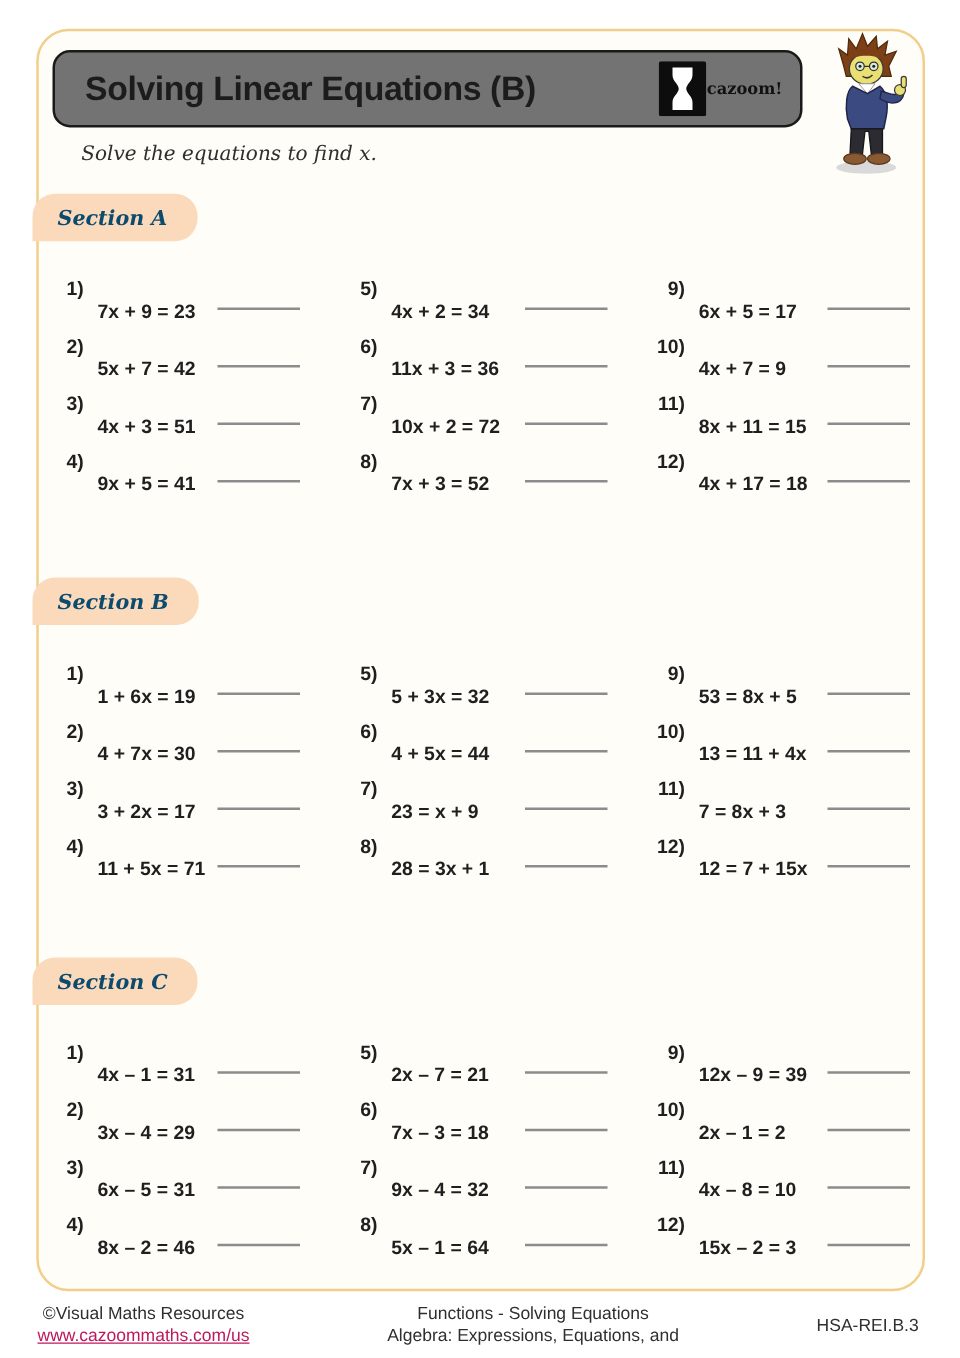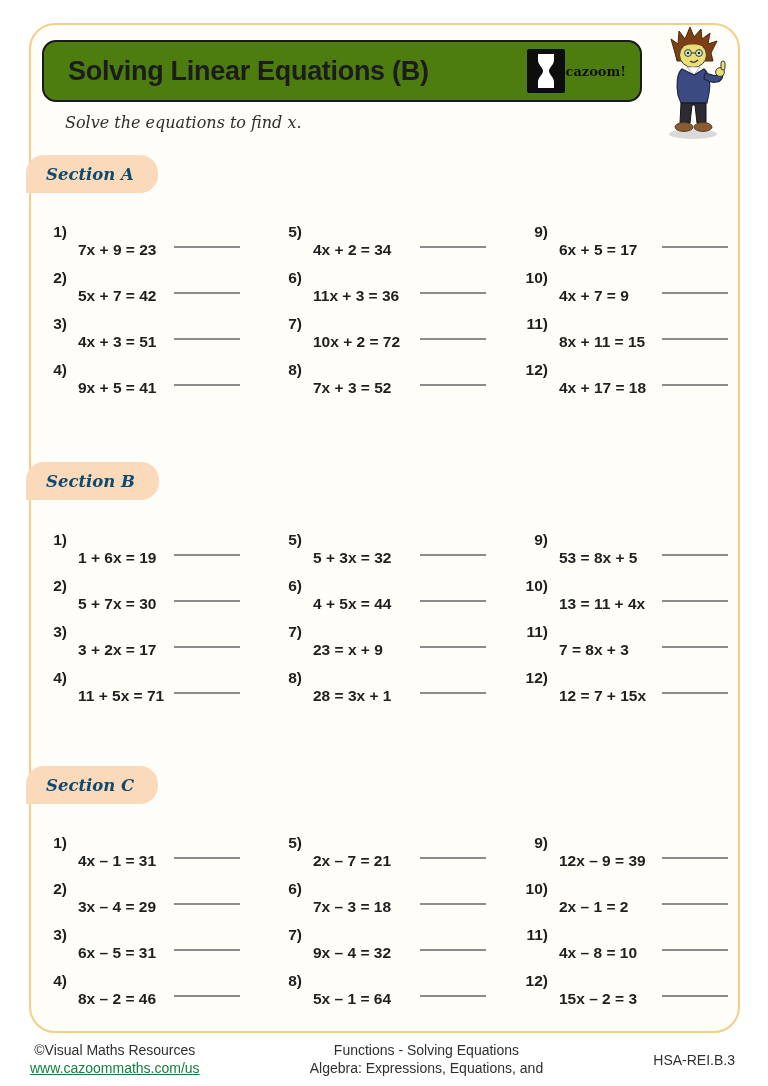--- a/index.html
+++ b/index.html
@@ -7,21 +7,21 @@
     width:768px;height:1086px;position:relative;background:#ffffff;
     font-family:"Liberation Sans",sans-serif;color:#222;overflow:hidden;
   }
   .page{
     position:absolute;left:29px;top:23px;width:711px;height:1010px;
     border:2px solid #f1cf8a;border-radius:26px;background:#fffdf8;box-sizing:border-box;
   }
   
   .title-box{
     position:absolute;left:11px;top:15px;width:600px;height:62px;
-    background:#4d7c0f;border:2px solid #1a1a1a;border-radius:14px;box-sizing:border-box;
+    background:#737373;border:2px solid #1a1a1a;border-radius:14px;box-sizing:border-box;
     display:flex;align-items:center;justify-content:space-between;padding:0 14px 0 24px;
   }
   .title-text{
     font-size:27px;font-weight:800;letter-spacing:-0.3px;color:#1c1c1c;white-space:nowrap;
   }
   .logo{display:flex;flex-direction:row;align-items:center;line-height:1;}
   .logo-glyph{display:block;}
   .logo-word{font-family:"DejaVu Serif",serif;font-weight:700;font-size:13px;color:#111;margin-top:1px;}
   .mascot{position:absolute;left:626px;top:0px;width:74px;height:116px;z-index:3;}
   .instruction{
@@ -53,21 +53,21 @@
   #grid-a{top:184px;} #label-a{top:130px;}
   #grid-b{top:492px;} #label-b{top:437px;}
   #grid-c{top:795px;} #label-c{top:741px;}
   
   .footer{
     position:absolute;left:30px;right:33px;top:1042px;
     display:flex;align-items:flex-start;justify-content:space-between;
     font-size:14px;color:#2f2f2f;
   }
   .footer-left{line-height:1.25;text-align:center;}
-  .footer-link{color:#15803d;text-decoration:underline;margin-top:28px;}
+  .footer-link{color:#be185d;text-decoration:underline;margin-top:28px;}
   .footer-center{text-align:center;line-height:1.25;}
   .footer-right{margin-top:10px;white-space:nowrap;}
 </style>
 </head>
 <body>
 
 <div class="page">
 
   <div class="title-box">
     <span class="title-text">Solving Linear Equations (B)</span>
@@ -181,21 +181,21 @@
   <div class="section-label" id="label-b">Section B</div>
   <div class="section-grid" id="grid-b">
   <div class="eq-cell">
     <span class="eq-num">1)</span>
     <span class="eq-text">1 + 6x = 19</span>
     <span class="answer-line"></span>
   </div>
 
   <div class="eq-cell">
     <span class="eq-num">2)</span>
-    <span class="eq-text">5 + 7x = 30</span>
+    <span class="eq-text">4 + 7x = 30</span>
     <span class="answer-line"></span>
   </div>
 
   <div class="eq-cell">
     <span class="eq-num">3)</span>
     <span class="eq-text">3 + 2x = 17</span>
     <span class="answer-line"></span>
   </div>
 
   <div class="eq-cell">

